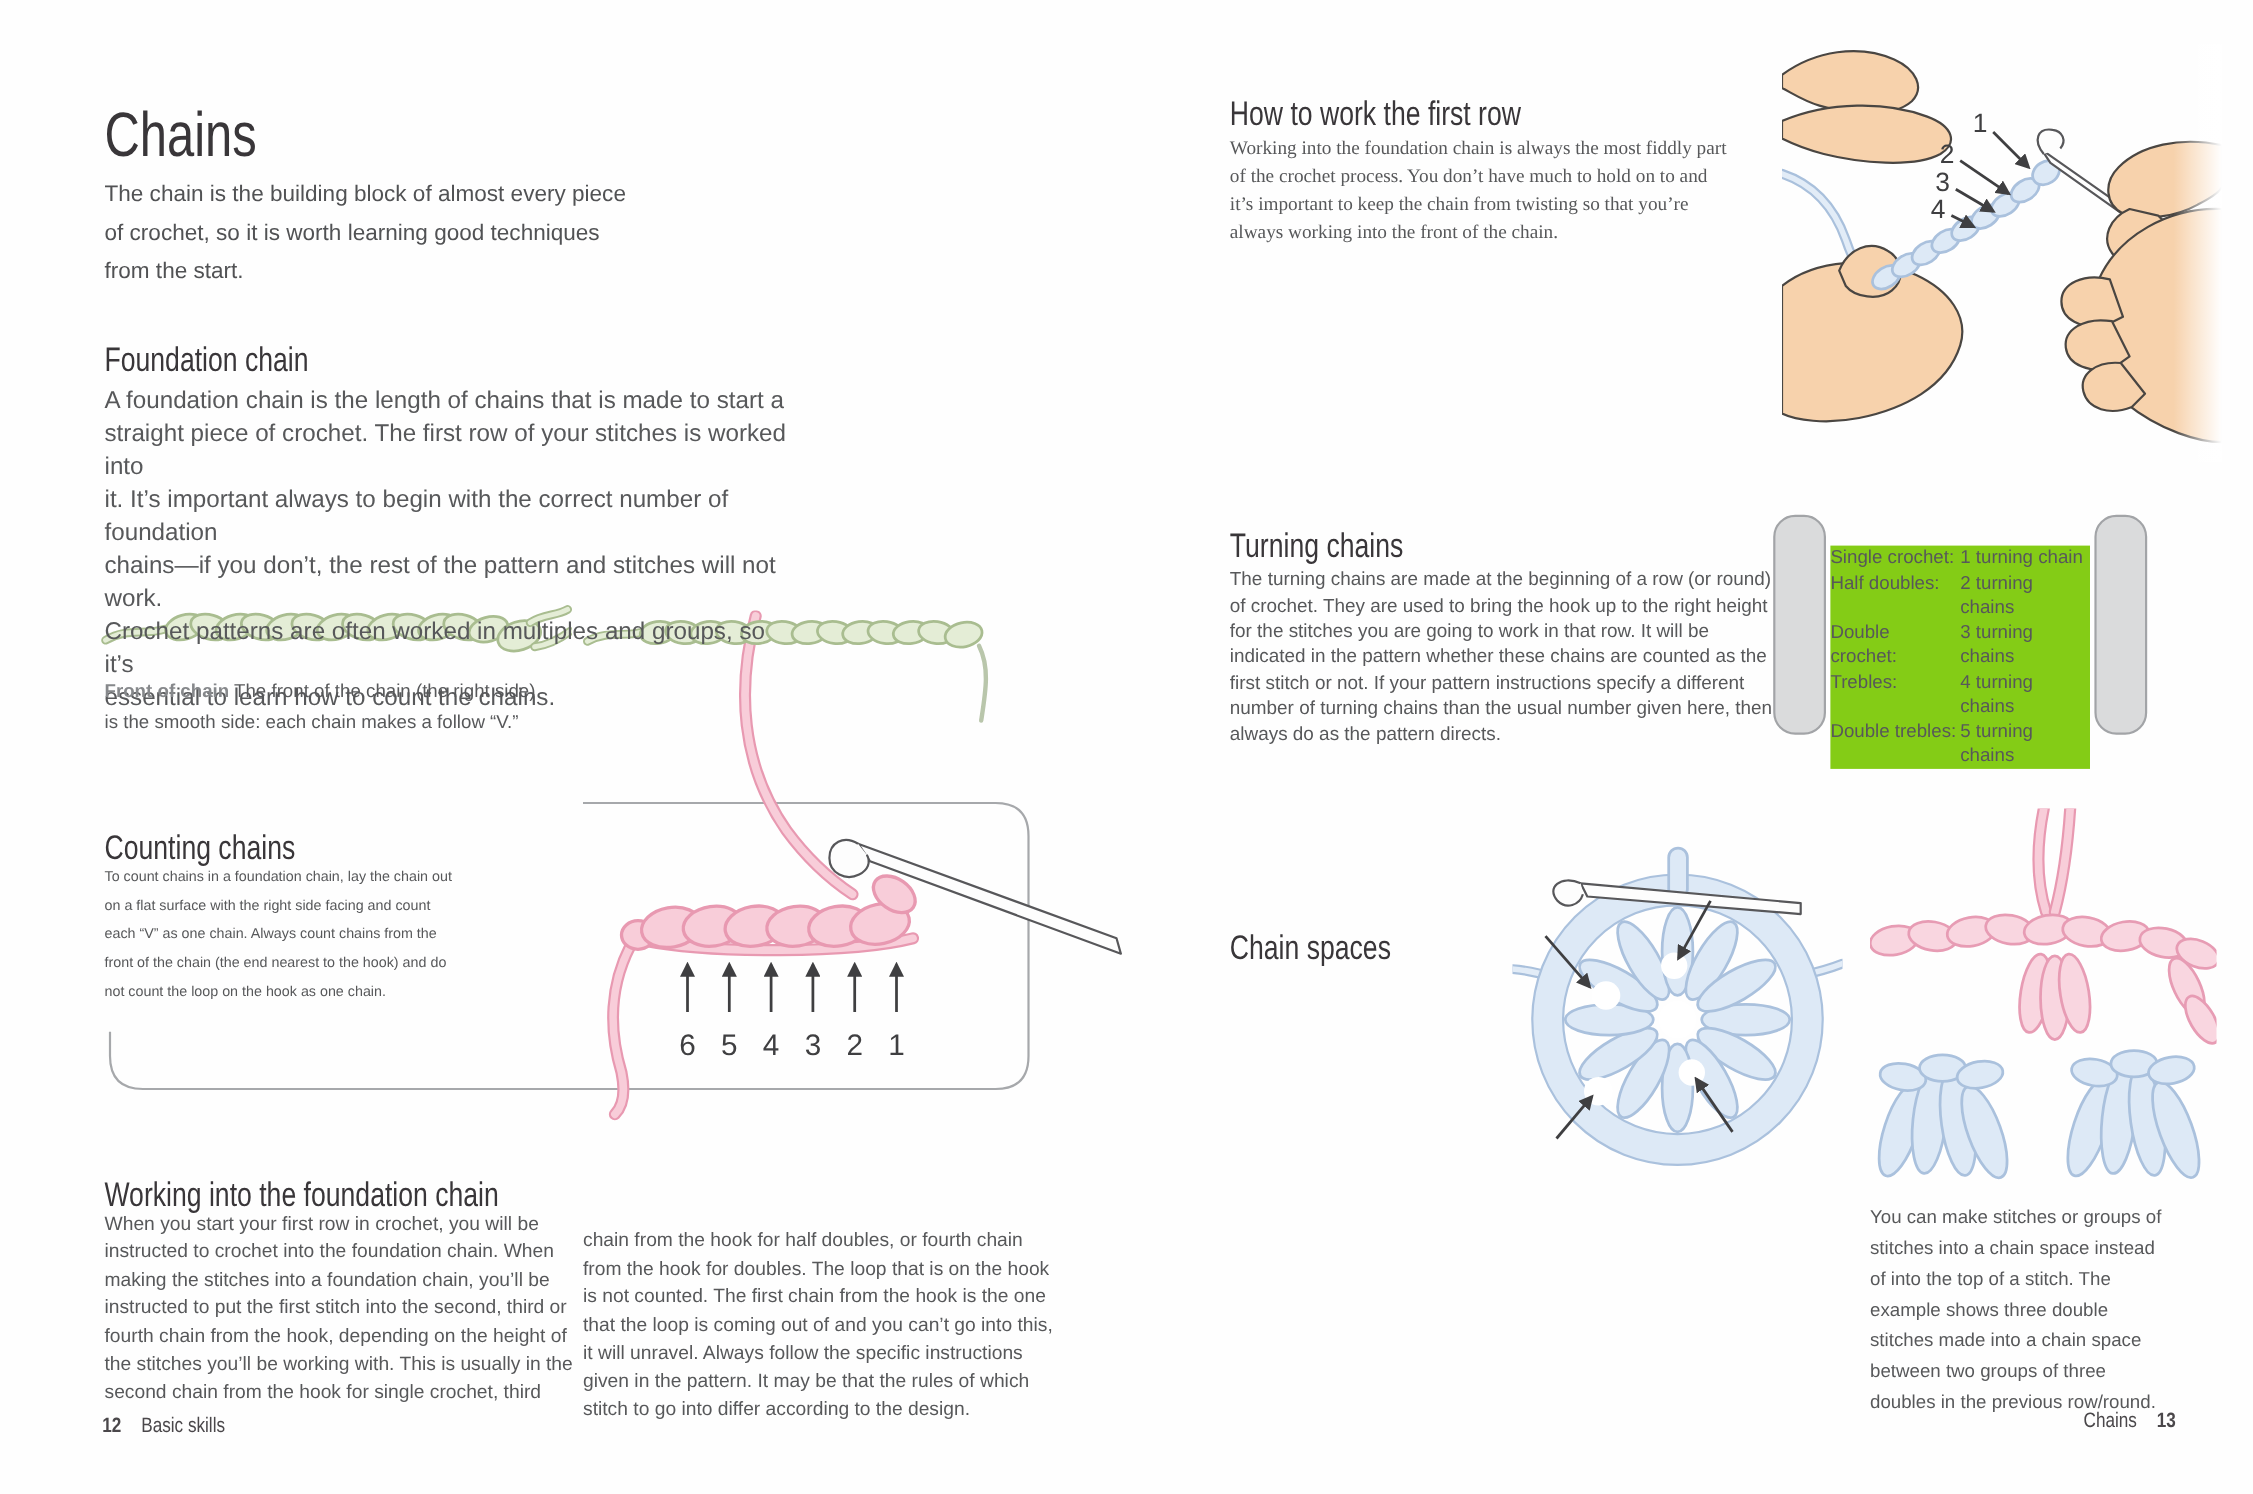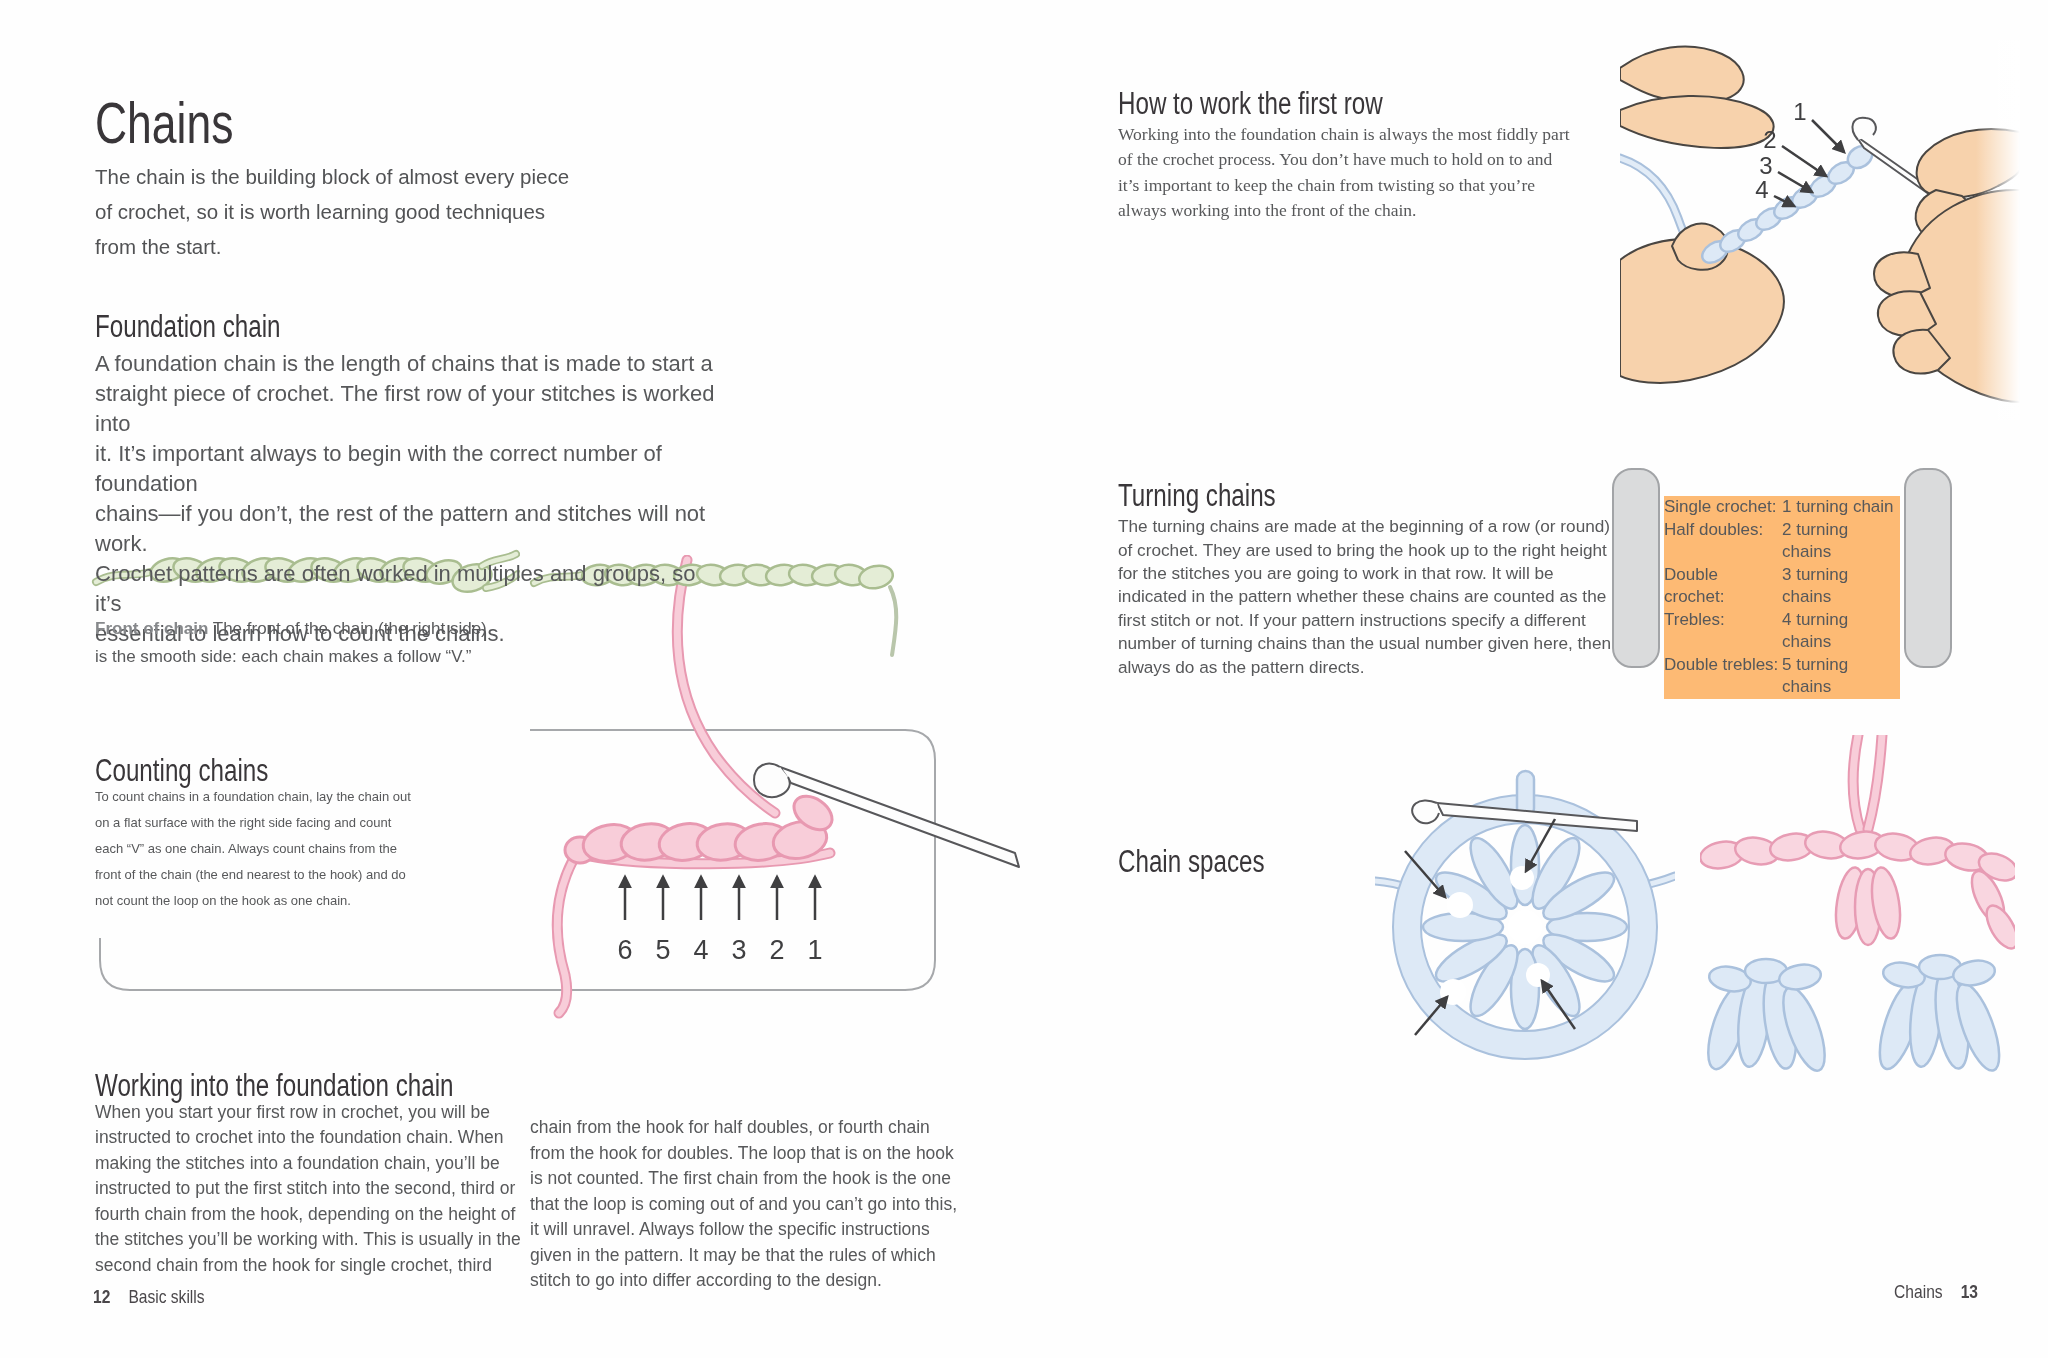--- a/index.html
+++ b/index.html
@@ -23,21 +23,21 @@
   .footer{font-size:19px;color:#4a474a;}
   .footer .num{font-weight:700;margin-right:22px;}
   .footer .num-r{font-weight:700;margin-left:22px;}
   .fut{transform:scaleX(0.82);transform-origin:0 0;white-space:nowrap;}
   .fut-r{transform:scaleX(0.82);transform-origin:100% 0;white-space:nowrap;}
   
   .tc-table{left:1612px;top:468px;width:340px;height:200px;}
   .tc-tab{position:absolute;top:0;width:48px;height:200px;background:#dadbdc;
           border:2px solid #a2a4a7;border-radius:20px;box-sizing:border-box;}
   .tc-tab.left{left:0;} .tc-tab.right{right:0;}
-  .tc-body{position:absolute;left:52px;top:28px;width:236px;background:#fdba74;}
+  .tc-body{position:absolute;left:52px;top:28px;width:236px;background:#84cc16;}
   .tc-row{display:grid;grid-template-columns:118px auto;font-size:17px;line-height:22.5px;color:#57585a;}
   
   .gE{fill:none;stroke:#a9bd90;stroke-width:8;stroke-linecap:round;}
   .gI{fill:none;stroke:#e4edd6;stroke-width:4.5;stroke-linecap:round;}
   .gl{fill:#e4edd6;stroke:#a9bd90;stroke-width:2.5;}
   .pE{fill:none;stroke:#e899b1;stroke-width:11;stroke-linecap:round;}
   .pI{fill:none;stroke:#f8cdd9;stroke-width:7;stroke-linecap:round;}
   .pl{fill:#f8cdd9;stroke:#e899b1;stroke-width:3;}
   .bE{fill:none;stroke:#a9c0dc;stroke-width:9;stroke-linecap:round;}
   .bI{fill:none;stroke:#e2ecf7;stroke-width:5;stroke-linecap:round;}
@@ -357,16 +357,23 @@
     <ellipse class="pkp" cx="298" cy="132" rx="20" ry="12" transform="rotate(22 298 132)"></ellipse>
 
     <ellipse class="pkp" cx="150" cy="168" rx="13" ry="36" transform="rotate(9 150 168)"></ellipse>
     <ellipse class="pkp" cx="168" cy="172" rx="13" ry="38"></ellipse>
     <ellipse class="pkp" cx="186" cy="168" rx="13" ry="36" transform="rotate(-9 186 168)"></ellipse>
 
     <ellipse class="pkp" cx="288" cy="162" rx="12" ry="28" transform="rotate(-25 288 162)"></ellipse>
     <ellipse class="pkp" cx="302" cy="192" rx="11" ry="24" transform="rotate(-30 302 192)"></ellipse>
   </svg>
 
+  <p class="abs caption z2" style="left:1700px;top:1076px;width:295px;">You can make stitches or groups of
+stitches into a chain space instead
+of into the top of a stitch. The
+example shows three double
+stitches made into a chain space
+between two groups of three
+doubles in the previous row/round.</p>
 
   <div class="abs footer fut-r z2" style="left:1800px;top:1281px;width:178px;text-align:right;"><span>Chains</span><span class="num-r">13</span></div>
 
 </div>
 
 </body></html>

